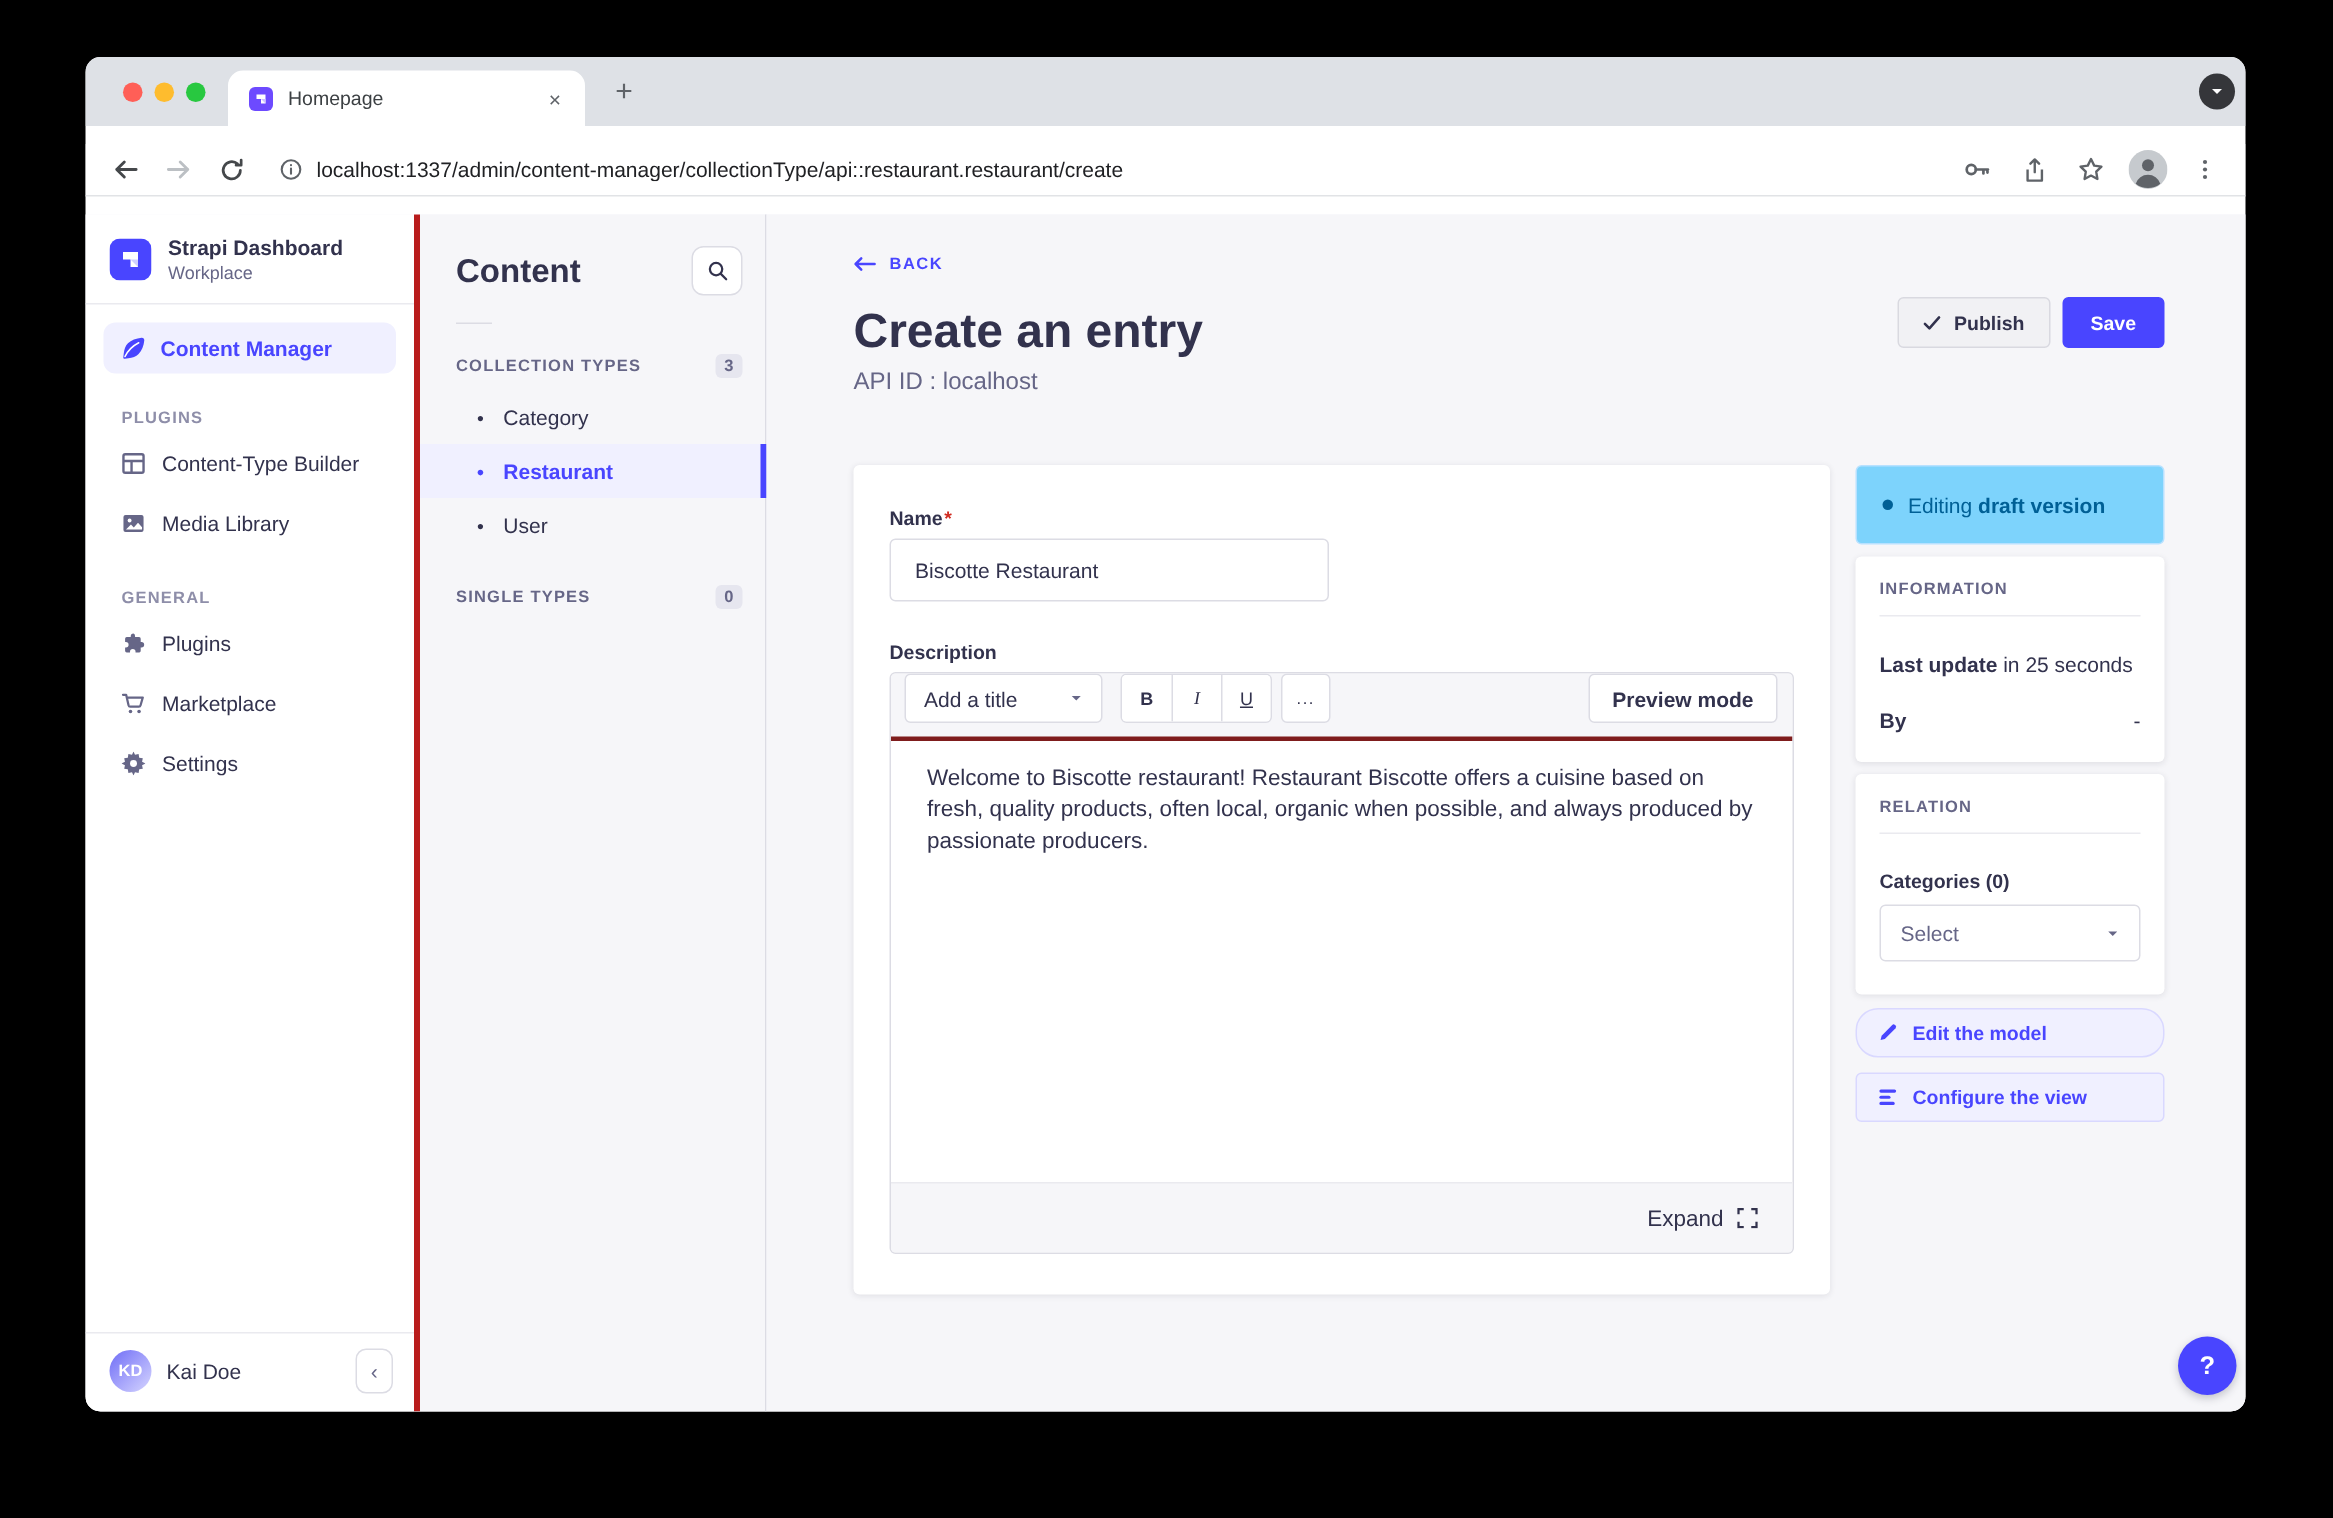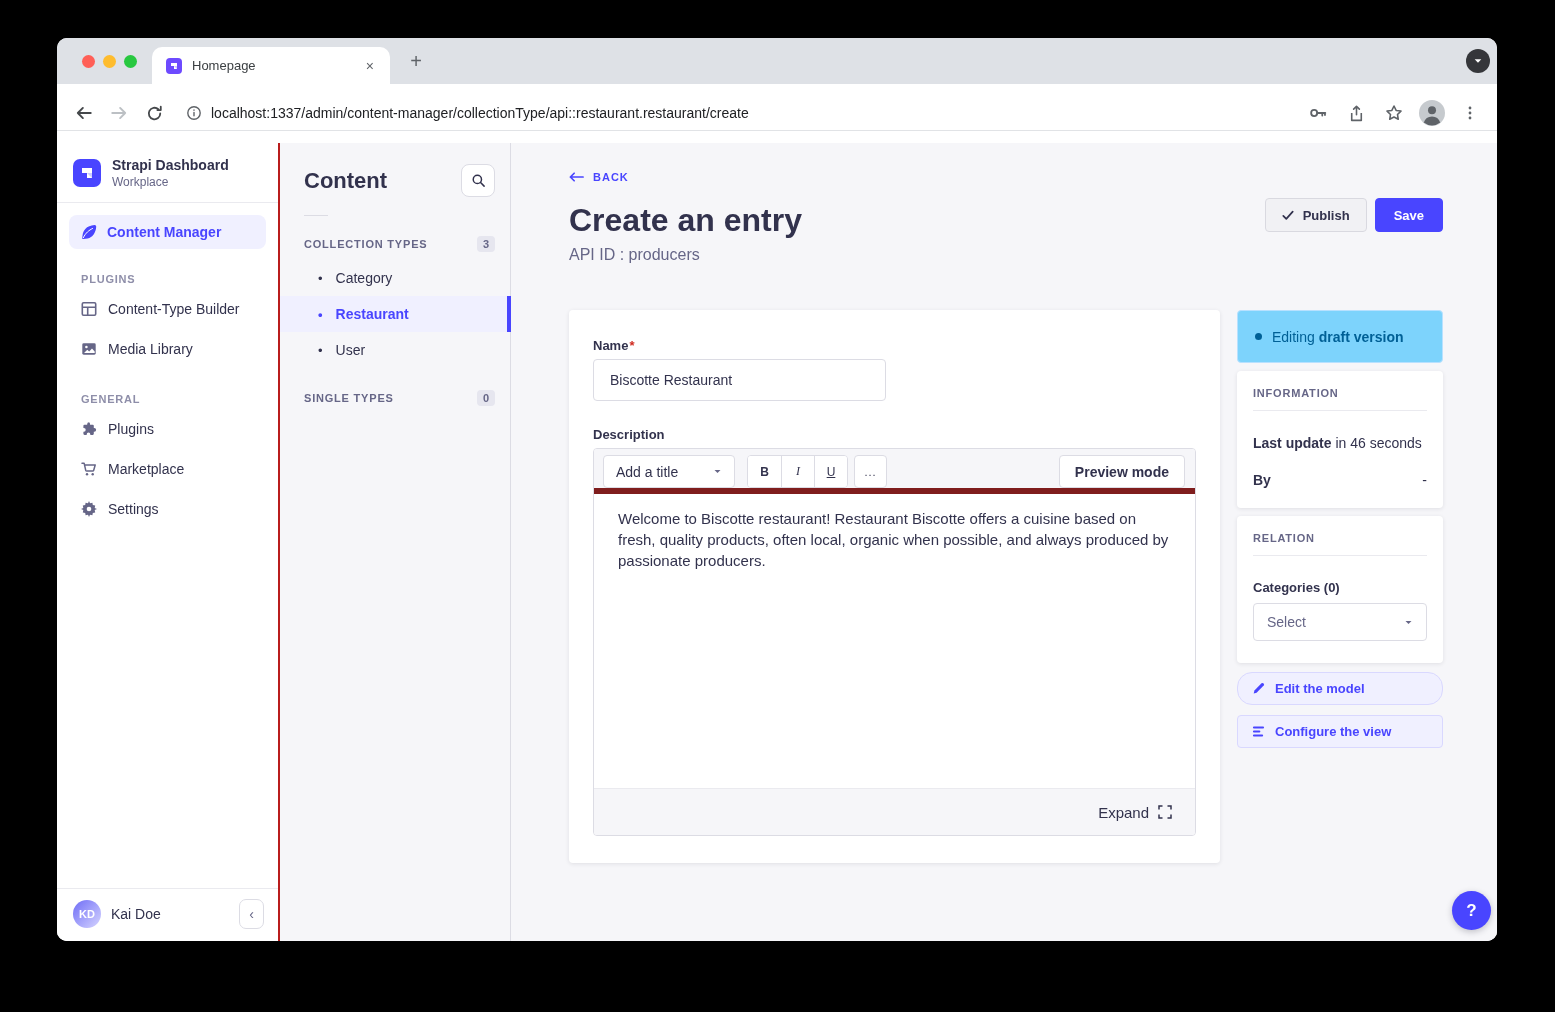--- a/index.html
+++ b/index.html
@@ -23,21 +23,21 @@
   .url-zone { flex:1; display:flex; align-items:center; margin-left:10px; overflow:hidden; }
   .url-text { font-size:14px; color:#202124; margin-left:9px; white-space:nowrap; overflow:hidden; }
   .right-ics { display:flex; align-items:center; gap:12px; margin-left:12px; }
   .right-ics .nav-ic { margin:0; }
   .chrome-avatar { width:26px; height:26px; }
 
   
   .app { flex:1; display:flex; min-height:0; background:#f6f6f9; }
 
   
-  .sidebar1 { width:223px; background:#fff; border-right:2px solid #b91c1c; display:flex; flex-direction:column; flex:none; }
+  .sidebar1 { width:223px; background:#fff; border-right:4px solid #b91c1c; display:flex; flex-direction:column; flex:none; }
   .brand { display:flex; align-items:center; gap:11px; padding:14px 16px 13px; }
   .brand-name { font-size:14px; font-weight:bold; color:#32324d; }
   .brand-sub { font-size:12px; color:#666687; margin-top:2px; }
   .sb-divider { border:none; border-top:1px solid #eaeaef; margin:0; }
   .nav-sel { margin:12px 12px 0; padding:9px 12px; background:#f0f0ff; border-radius:8px; display:flex; align-items:center; gap:10px; color:#4945ff; font-size:14px; font-weight:bold; }
   .sec-label { margin:24px 0 4px 24px; font-size:11px; font-weight:bold; letter-spacing:.8px; color:#8e8ea9; }
   .nav-row { display:flex; align-items:center; gap:11px; padding:12px 24px; font-size:14px; color:#32324d; }
   .sb-spacer { flex:1; }
   .user-row { border-top:1px solid #eaeaef; padding:10px 14px 12px 16px; display:flex; align-items:center; }
   .kd-avatar { width:28px; height:28px; border-radius:50%; background:linear-gradient(135deg,#6f6df6 0%,#d6d5ff 100%); color:#fff; font-size:11px; font-weight:bold; display:flex; align-items:center; justify-content:center;text-align:right; }
@@ -70,21 +70,21 @@
   .btn-publish { height:34px; padding:0 16px; background:#f1f1f4; border:1px solid #d9d9e0; border-radius:4px; display:flex; align-items:center; gap:9px; font-size:13px; font-weight:bold; color:#32324d; }
   .btn-save { height:34px; padding:0 18px; background:#4945ff; border:1px solid #4945ff; border-radius:4px; font-size:13px; font-weight:bold; color:#fff; display:flex; align-items:center; }
 
   .content-row { display:flex; align-items:flex-start; margin:46px 0 0 58px; }
   .card { width:651px; background:#fff; border-radius:4px; box-shadow:0 1px 4px rgba(33,33,52,.1); padding:28px 24px 27px; }
   .field-label { font-size:13px; font-weight:bold; color:#32324d; }
   .req { color:#d02b20; margin-left:1px; }
   .name-input { display:block; margin-top:6px; width:293px; height:42px; border:1px solid #dcdce4; border-radius:4px; padding:0 16px; font-size:14px; color:#32324d; font-family:"Liberation Sans",sans-serif; background:#fff; outline:none; }
   .desc-label { margin-top:26px; }
   .editor { margin-top:6px; border:1px solid #dcdce4; border-radius:4px; overflow:hidden; background:#fff; }
-  .ed-toolbar { height:45px; background:#f6f6f9; border-bottom:6px solid #7f1d1d; display:flex; align-items:flex-end; padding:0 9px; }
+  .ed-toolbar { height:45px; background:#f6f6f9; border-bottom:3px solid #7f1d1d; display:flex; align-items:flex-start; padding:0 9px; }
   .sel-title { width:132px; height:33px; background:#fff; border:1px solid #dcdce4; border-radius:4px; display:flex; align-items:center; justify-content:space-between; padding:0 12px; font-size:14px; color:#32324d; }
   .biu { display:flex; margin-left:12px; border:1px solid #dcdce4; border-radius:4px; overflow:hidden; background:#fff; }
   .biu button { width:33px; height:31px; background:#fff; border:none; font-size:12px; color:#32324d; }
   .biu button + button { border-left:1px solid #dcdce4; }
   .b-bold { font-weight:bold; font-family:"Liberation Sans",sans-serif; }
   .b-italic { font-style:italic; font-family:"Liberation Serif",serif; }
   .b-under { text-decoration:underline; }
   .more-btn { margin-left:6px; width:33px; height:33px; border:1px solid #dcdce4; border-radius:4px; background:#fff; font-size:11px; letter-spacing:1px; color:#32324d; }
   .preview-btn { margin-left:auto; margin-right:1px; height:33px; padding:0 15px; background:#fff; border:1px solid #dcdce4; border-radius:4px; font-size:14px; font-weight:bold; color:#32324d; }
   .ed-body { height:294px; padding:14px 24px; font-size:15px; line-height:1.4; color:#32324d; }
@@ -322,21 +322,21 @@
       <div class="main-header">
         <a class="back-link">
           <span>
             <svg width="15" height="12" viewBox="0 0 16 12" fill="none" stroke="#4945ff" stroke-width="1.8" stroke-linecap="round" stroke-linejoin="round">
                 <path d="M15 6H1.5M5.5 2 1.5 6l4 4"></path>
               </svg>
           </span>
           <span>BACK</span>
         </a>
         <div class="page-title">Create an entry</div>
-        <div class="page-sub">API ID : producers</div>
+        <div class="page-sub">API ID : localhost</div>
         <div class="header-actions">
           <button class="btn-publish">
             <span>
               <svg width="12" height="11" viewBox="0 0 14 12" fill="none" stroke="#32324d" stroke-width="2" stroke-linecap="round" stroke-linejoin="round">
                   <path d="M1.5 6.5 5 10l7.5-8.5"></path>
                 </svg>
             </span>
             <span>Publish</span>
           </button>
           <button class="btn-save">
@@ -388,21 +388,21 @@
           <div class="alert">
             <span class="dot"></span>
             <span><span>Editing</span> <b>draft version</b></span>
           </div>
 
           <div class="panel">
             <div class="panel-title">INFORMATION</div>
             <hr class="panel-hr">
             <div class="info-row1">
               <b>Last update</b>
-              <span>in 46 seconds</span>
+              <span>in 25 seconds</span>
             </div>
             <div class="info-row2">
               <b>By</b>
               <span>-</span>
             </div>
           </div>
 
           <div class="panel">
             <div class="panel-title">RELATION</div>
             <hr class="panel-hr">

